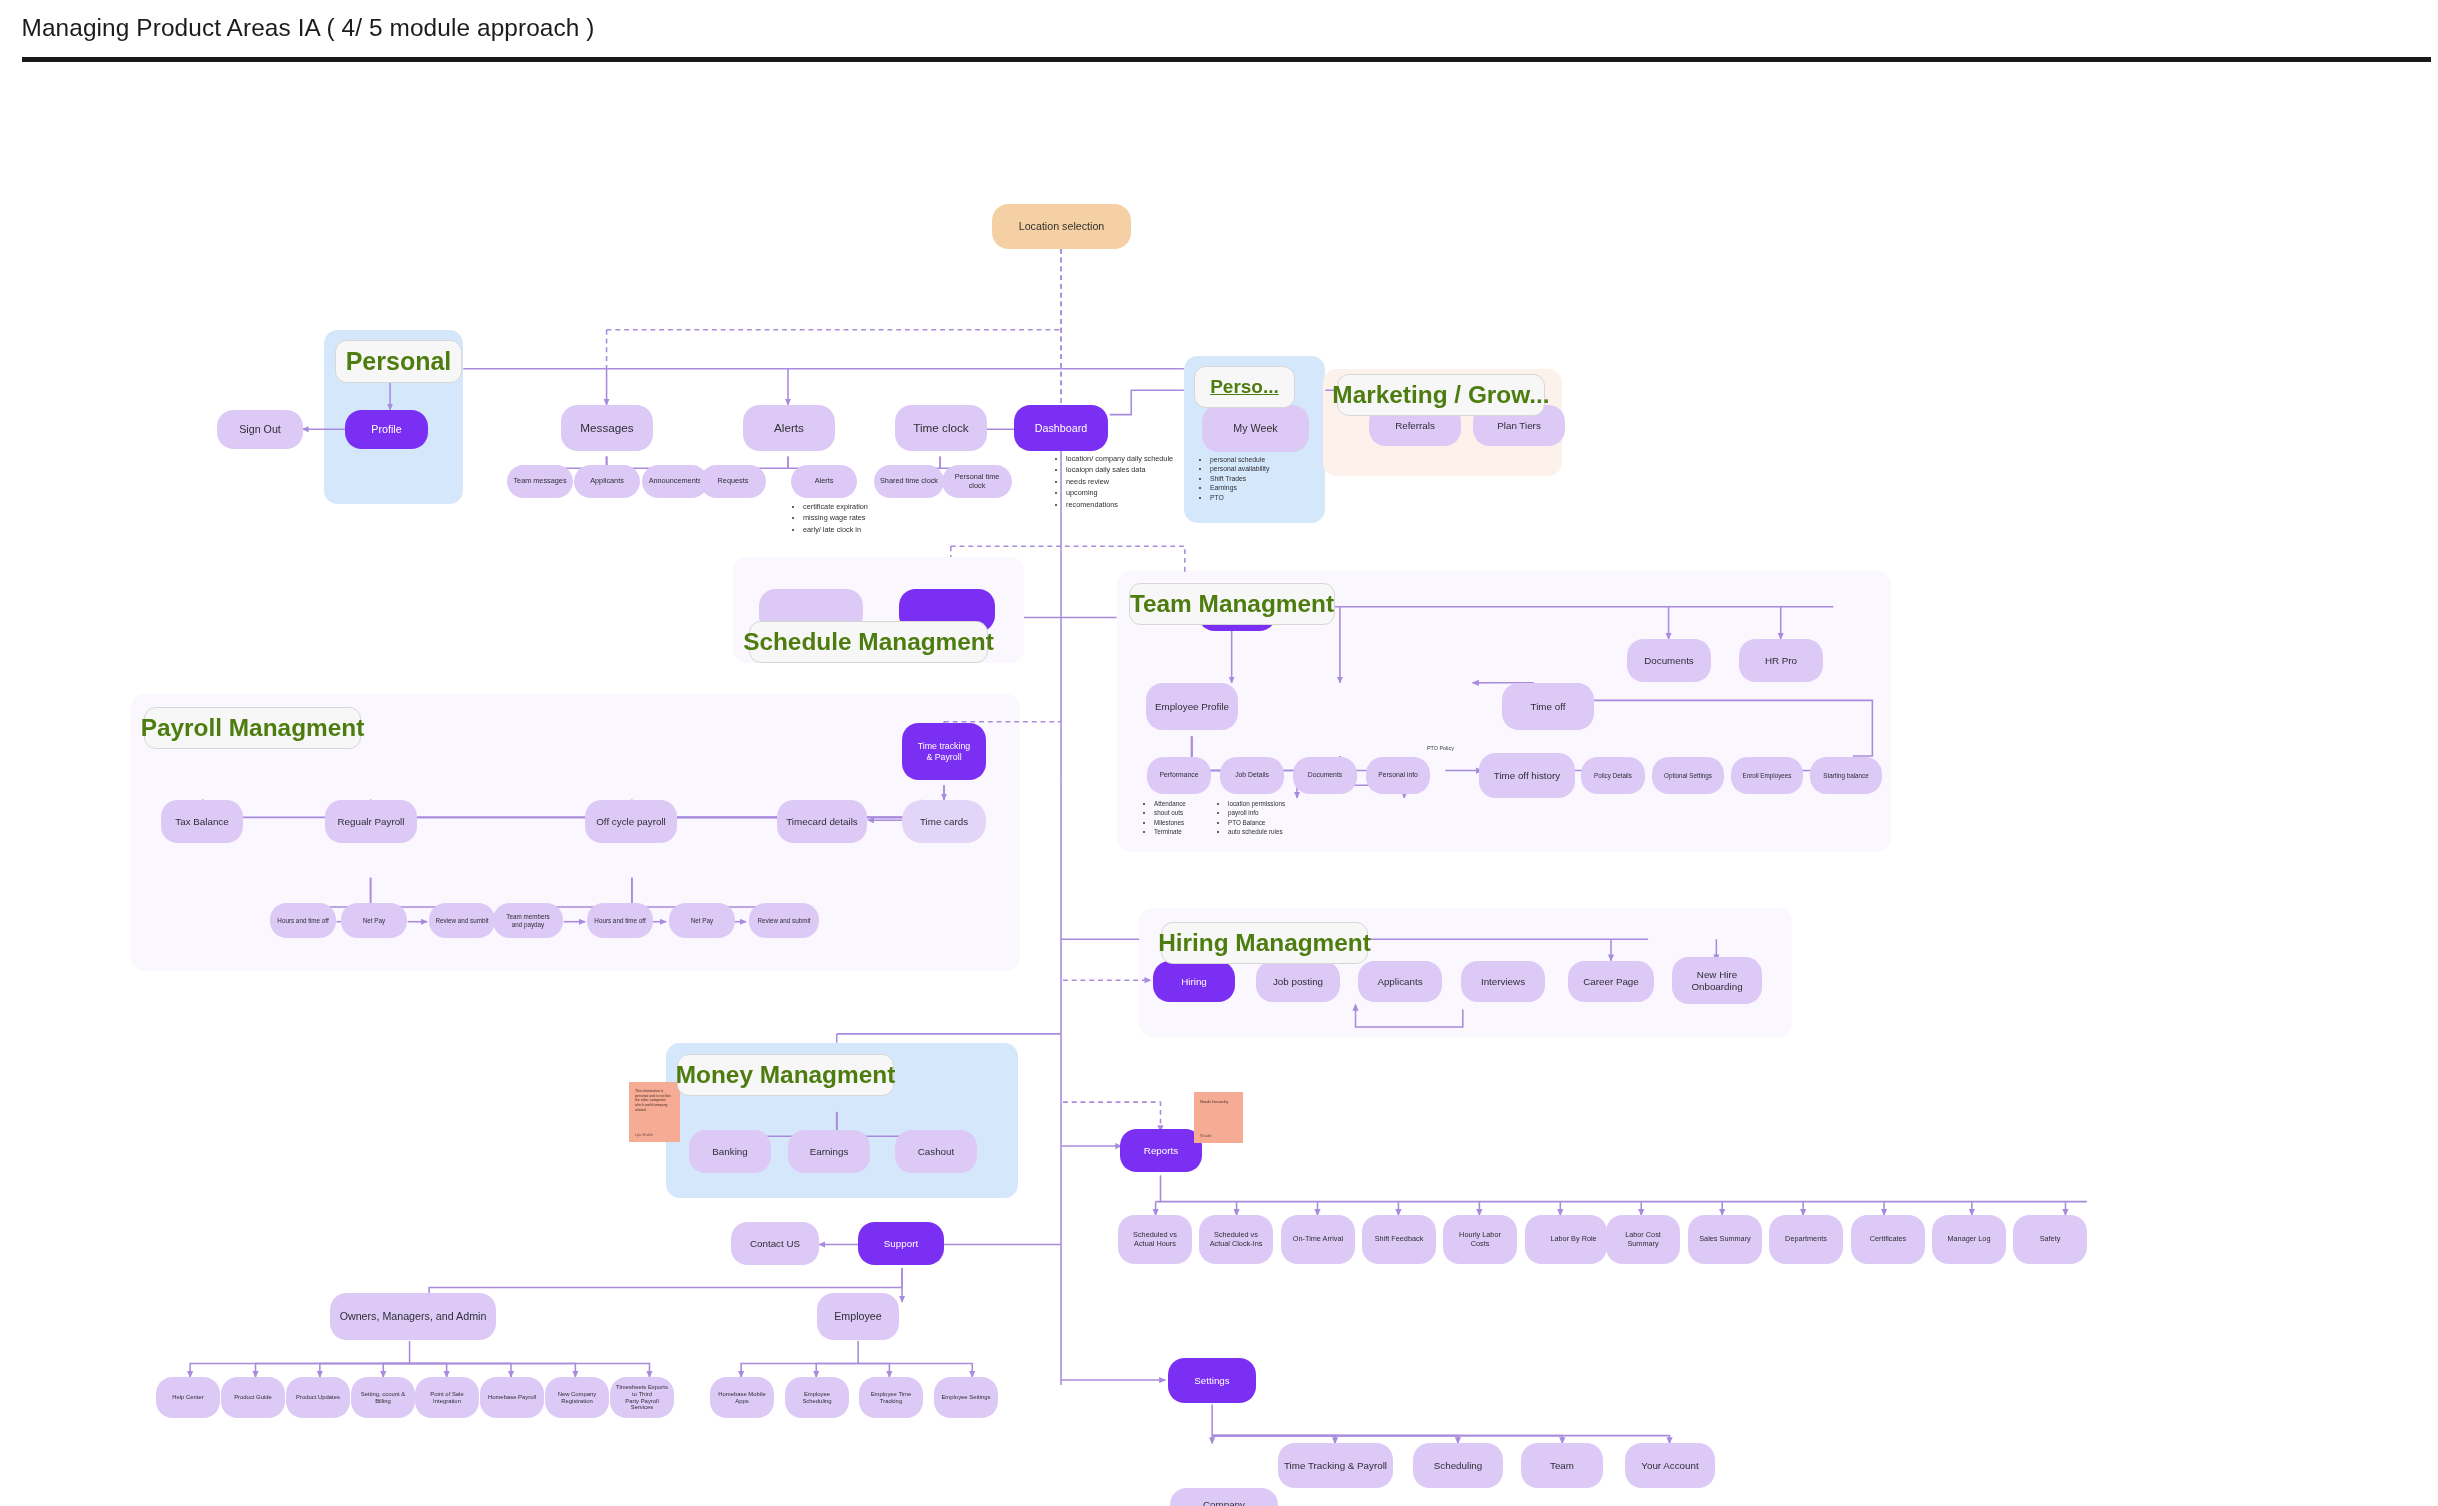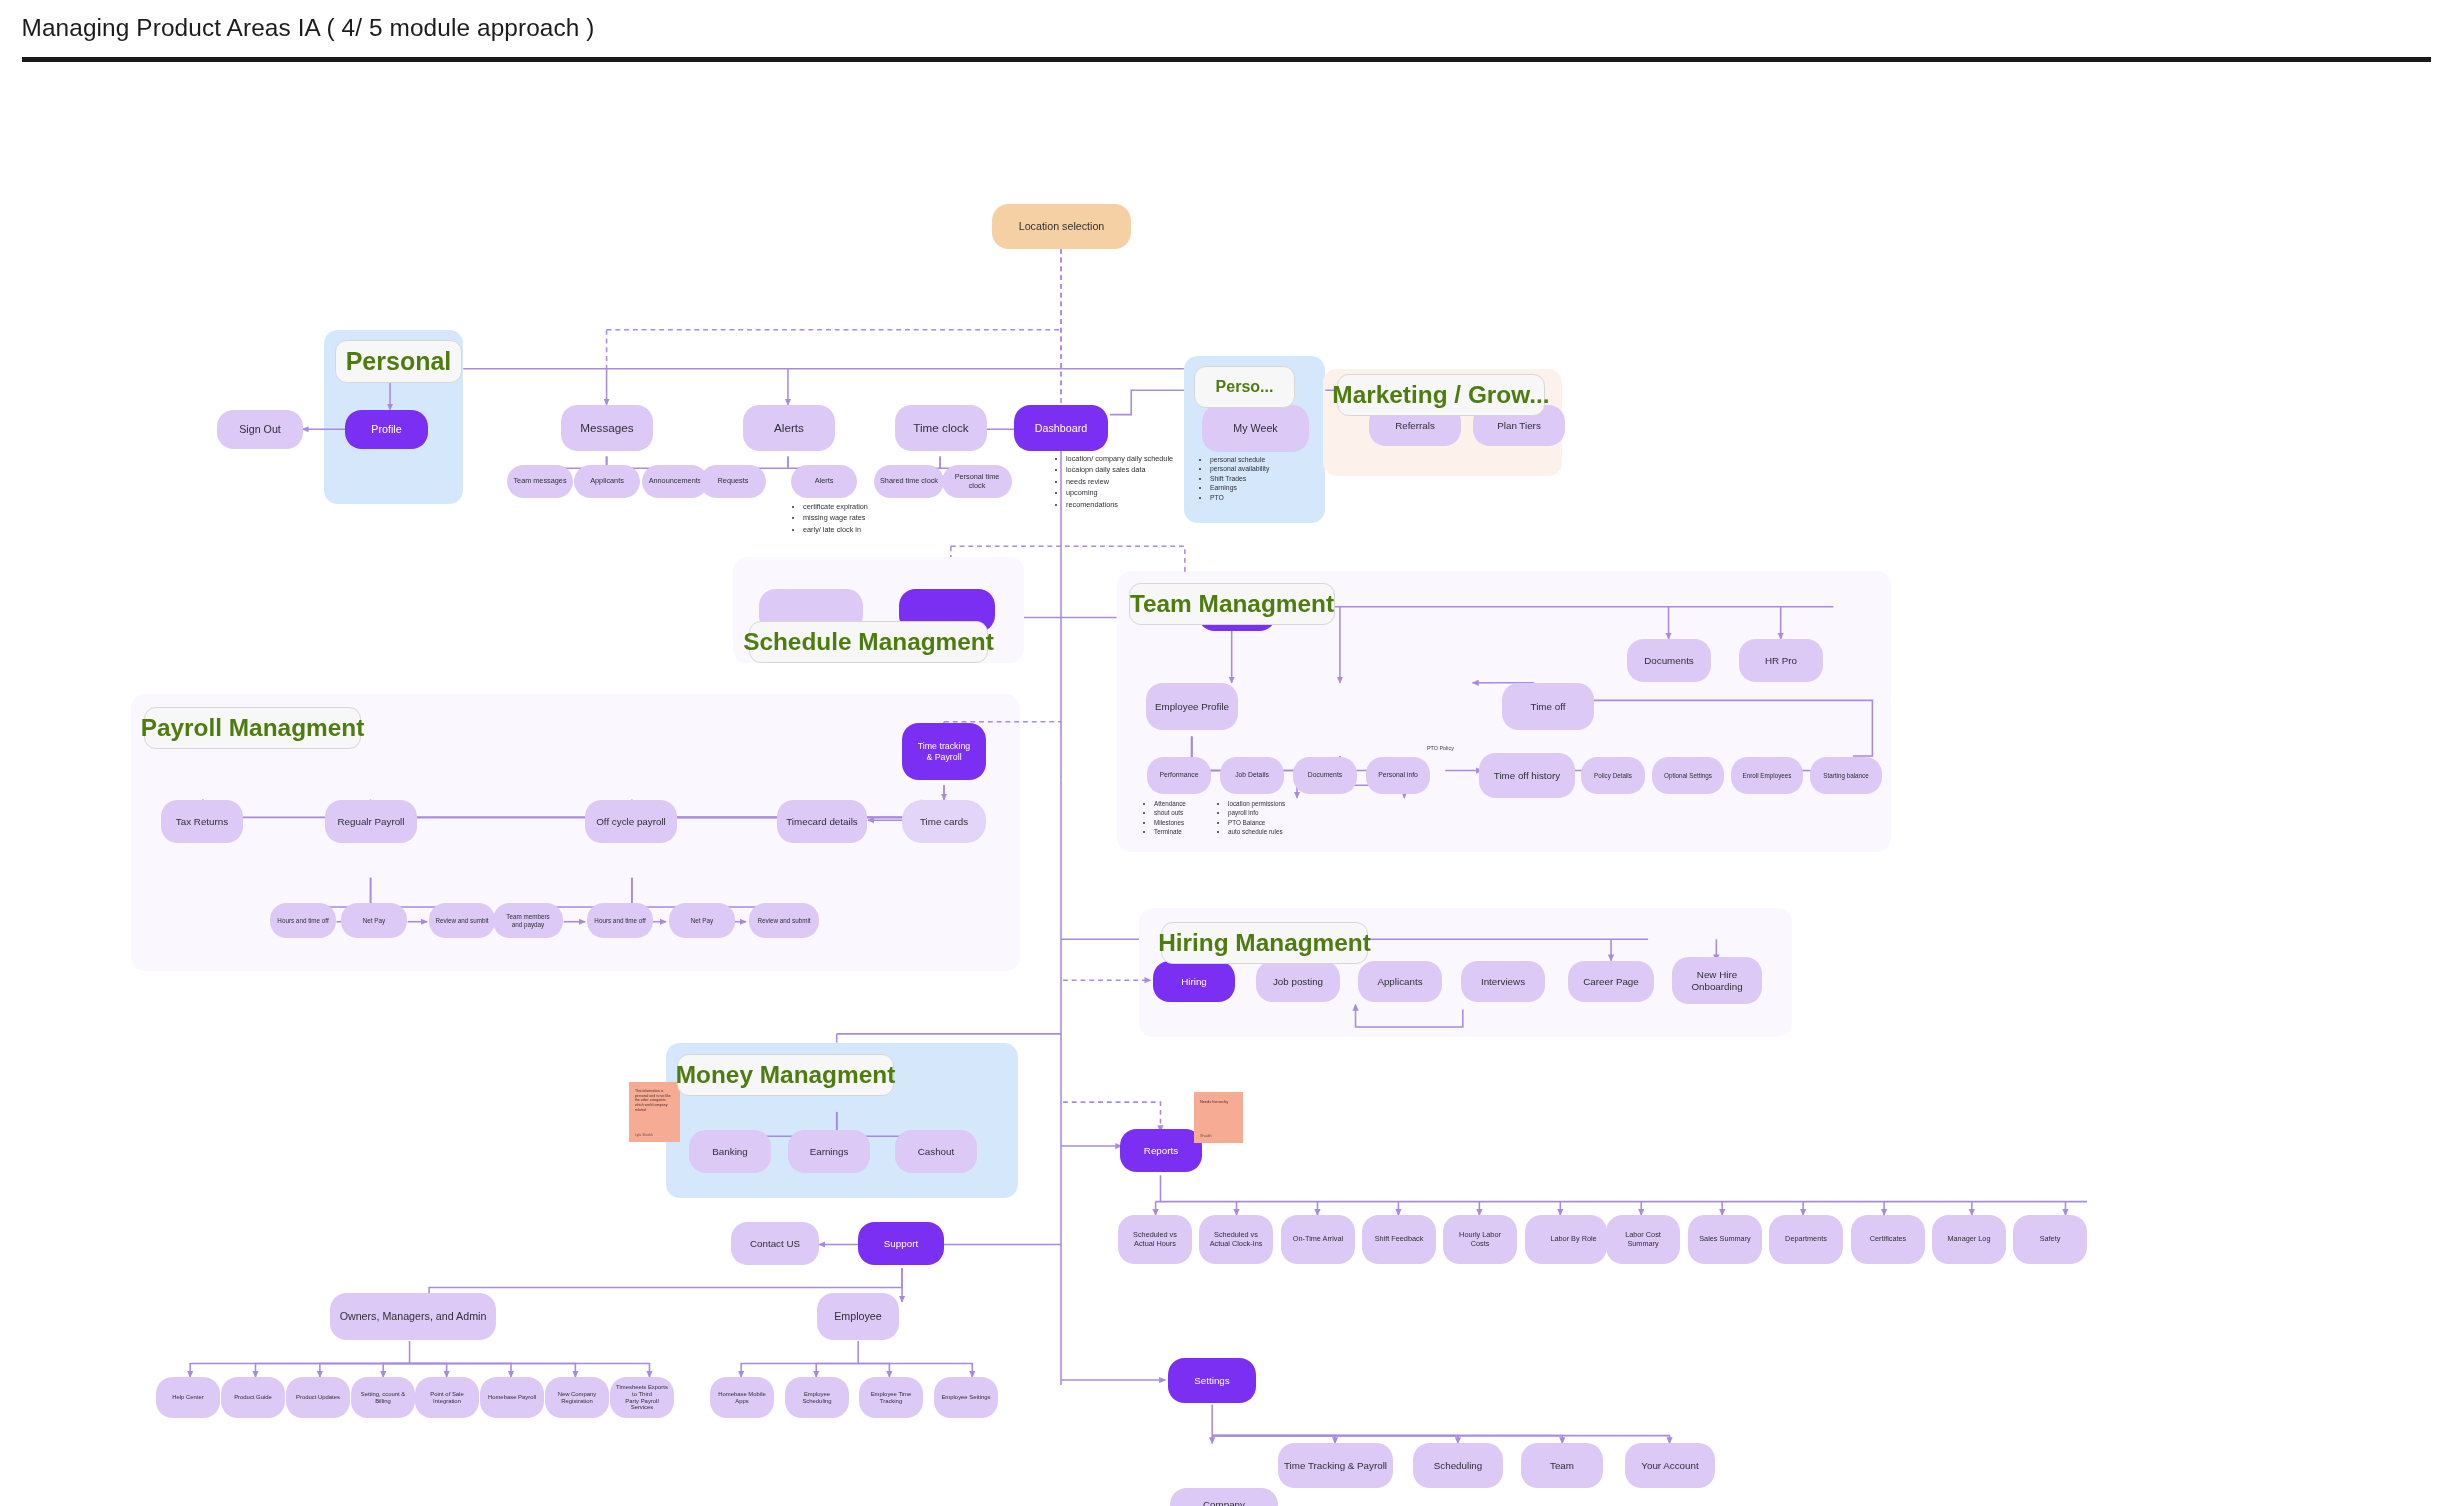--- a/index.html
+++ b/index.html
@@ -307,21 +307,21 @@
     <ul>
       <li>location/ company daily schedule</li>
       <li>locaiopn daily sales data</li>
       <li>needs review</li>
       <li>upcoming</li>
       <li>recomendations</li>
     </ul>
   </div>
 
   <div class="node n-light" style="left:1202px; top:405px; width:107px; height:47px; font-size:10.7px;">My Week</div>
-  <div class="sect-title" style="left:1194px; top:366px; width:101px; height:42px; font-size:16px;">Perso...</div>
+  <div class="sect-title" style="left:1194px; top:366px; width:101px; height:42px; font-size:19px;text-decoration:underline;">Perso...</div>
   <div class="bullets" style="left:1207px; top:456px; font-size:6.8px;">
     <ul>
       <li>personal schedule</li>
       <li>personal availability</li>
       <li>Shift Trades</li>
       <li>Earnings</li>
       <li>PTO</li>
     </ul>
   </div>
 
@@ -367,21 +367,21 @@
   <div class="node n-light" style="left:1731px; top:757px; width:72px; height:37px; font-size:6.3px;">Enroll Employees</div>
   <div class="node n-light" style="left:1810px; top:757px; width:72px; height:37px; font-size:6.3px;">Starting balance</div>
 
   <div class="node n-light" style="left:1627px; top:639px; width:84px; height:43px; font-size:9.8px;">Documents</div>
   <div class="node n-light" style="left:1739px; top:639px; width:84px; height:43px; font-size:9.8px;">HR Pro</div>
 
   <div class="sect-title" style="left:144px; top:707px; width:217px; height:42px; font-size:24.4px;">Payroll Managment</div>
   <div class="node n-strong" style="left:902px; top:723px; width:84px; height:57px; font-size:8.8px;">Time tracking
 &amp; Payroll</div>
 
-  <div class="node n-light" style="left:161px; top:800px; width:82px; height:43px; font-size:9.8px;">Tax Returns</div>
+  <div class="node n-light" style="left:161px; top:800px; width:82px; height:43px; font-size:9.8px;">Tax Balance</div>
   <div class="node n-light" style="left:325px; top:800px; width:92px; height:43px; font-size:9.8px;">Regualr Payroll</div>
   <div class="node n-light" style="left:585px; top:800px; width:92px; height:43px; font-size:9.8px;">Off cycle payroll</div>
   <div class="node n-light" style="left:777px; top:800px; width:90px; height:43px; font-size:9.8px;">Timecard details</div>
   <div class="node n-light2" style="left:902px; top:800px; width:84px; height:43px; font-size:9.8px;border-radius:20px;">Time cards</div>
 
   <div class="node n-light" style="left:270px; top:903px; width:66px; height:35px; font-size:6.3px;">Hours and time off</div>
   <div class="node n-light" style="left:341px; top:903px; width:66px; height:35px; font-size:6.3px;">Net Pay</div>
   <div class="node n-light" style="left:429px; top:903px; width:66px; height:35px; font-size:6.3px;">Review and sumbit</div>
 
   <div class="node n-light" style="left:493px; top:903px; width:70px; height:35px; font-size:6.3px;">Team members

